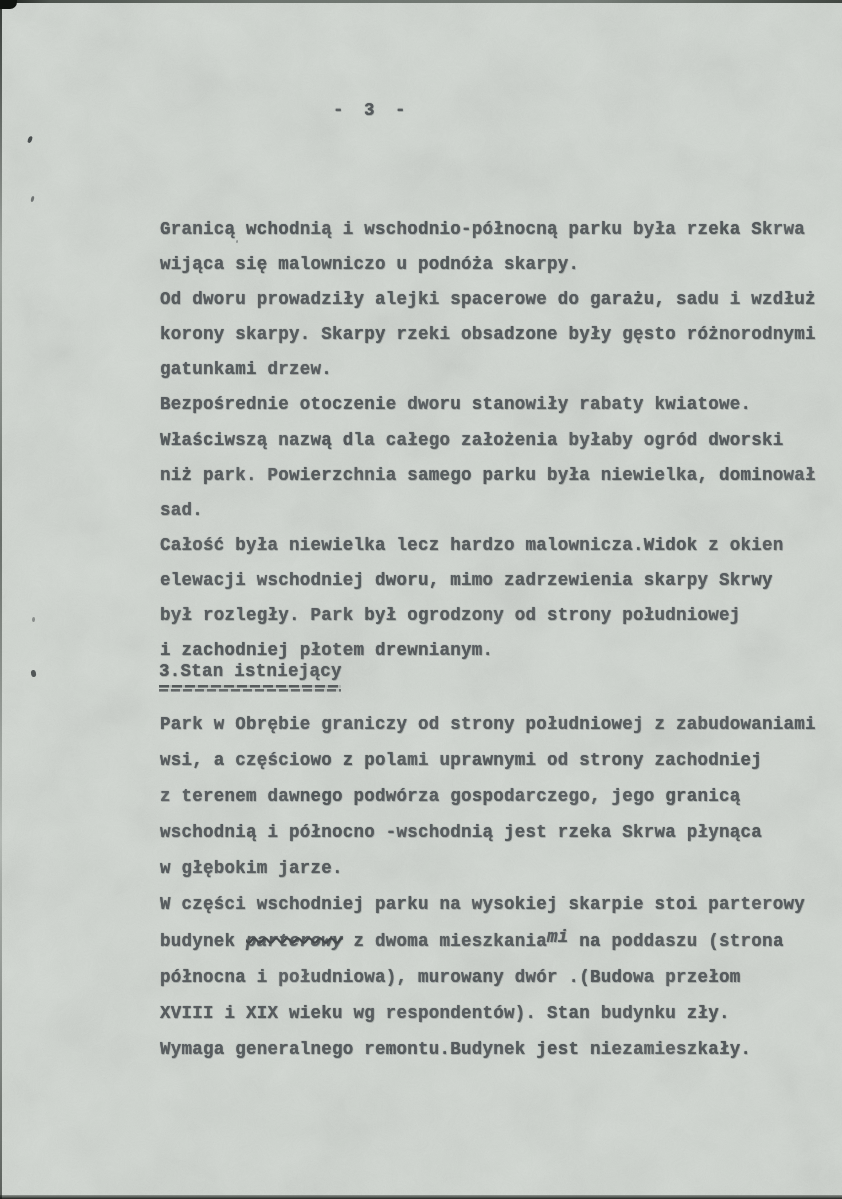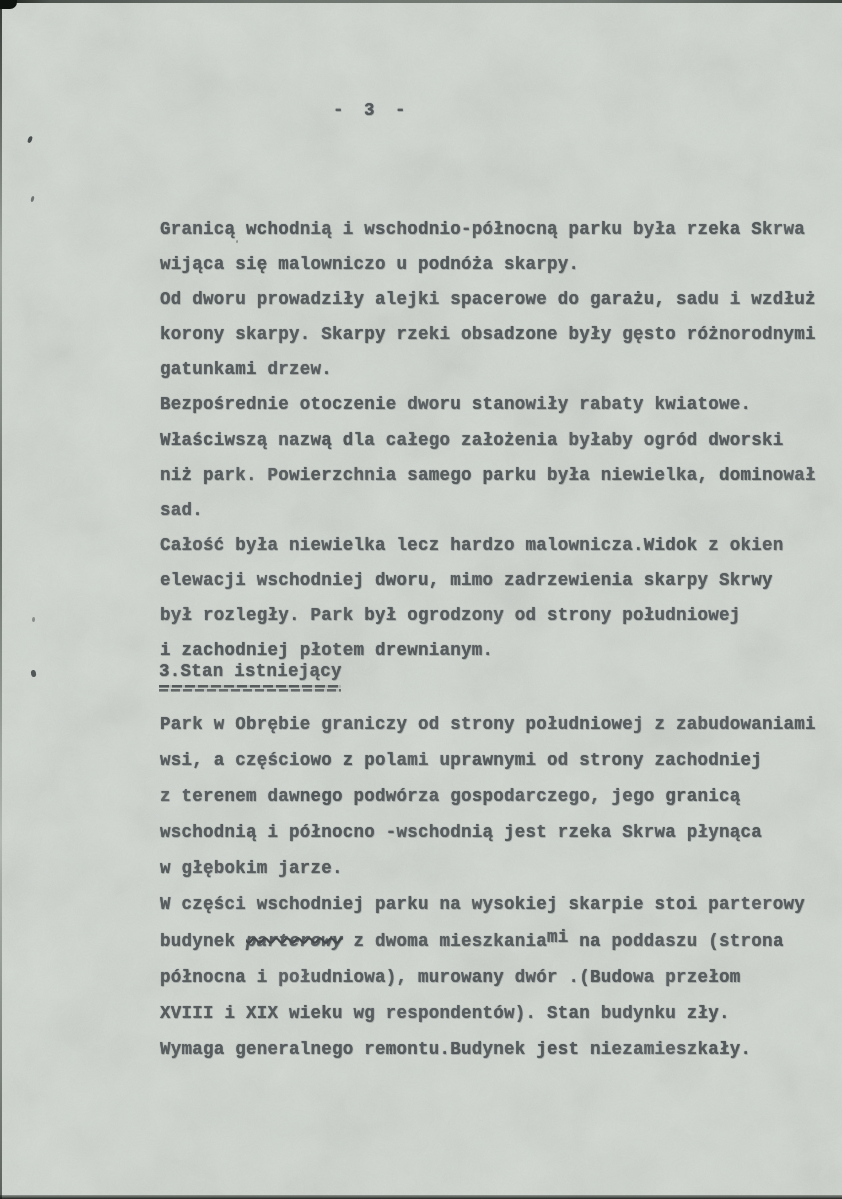--- a/index.html
+++ b/index.html
@@ -46,21 +46,21 @@
       repeating-linear-gradient(90deg, rgba(58,64,66,0.92) 0 10px, rgba(58,64,66,0.22) 10px 13px) left top/100% 2.6px no-repeat,
       repeating-linear-gradient(90deg, rgba(58,64,66,0.82) 0 9px, rgba(58,64,66,0.15) 9px 12px) left bottom/100% 2.6px no-repeat;
   }
   .seg-strike {
     text-decoration: line-through;
     text-decoration-style: wavy;
     text-decoration-thickness: 2.3px;
     text-decoration-color: rgba(45,50,53,0.95);
     font-style: italic;
   }
-  .seg-raised { position: relative; top: -4px; }
+  .seg-raised { position: relative; top: -4px; font-style: italic; }
   
   .edge-top {
     position: absolute; left: 0; top: 0; width: 100%; height: 3px; z-index: 6;
     background: linear-gradient(90deg, rgba(14,18,14,0.95), rgba(22,28,23,0.7) 6%, rgba(30,38,32,0.55) 30%, rgba(30,38,32,0.5) 70%, rgba(18,24,19,0.75));
   }
   .edge-bottom {
     position: absolute; left: 0; bottom: 0; width: 100%; height: 4px; z-index: 6;
     background: linear-gradient(0deg, rgba(14,18,14,0.9), rgba(26,32,27,0.35));
   }
   .edge-left {

